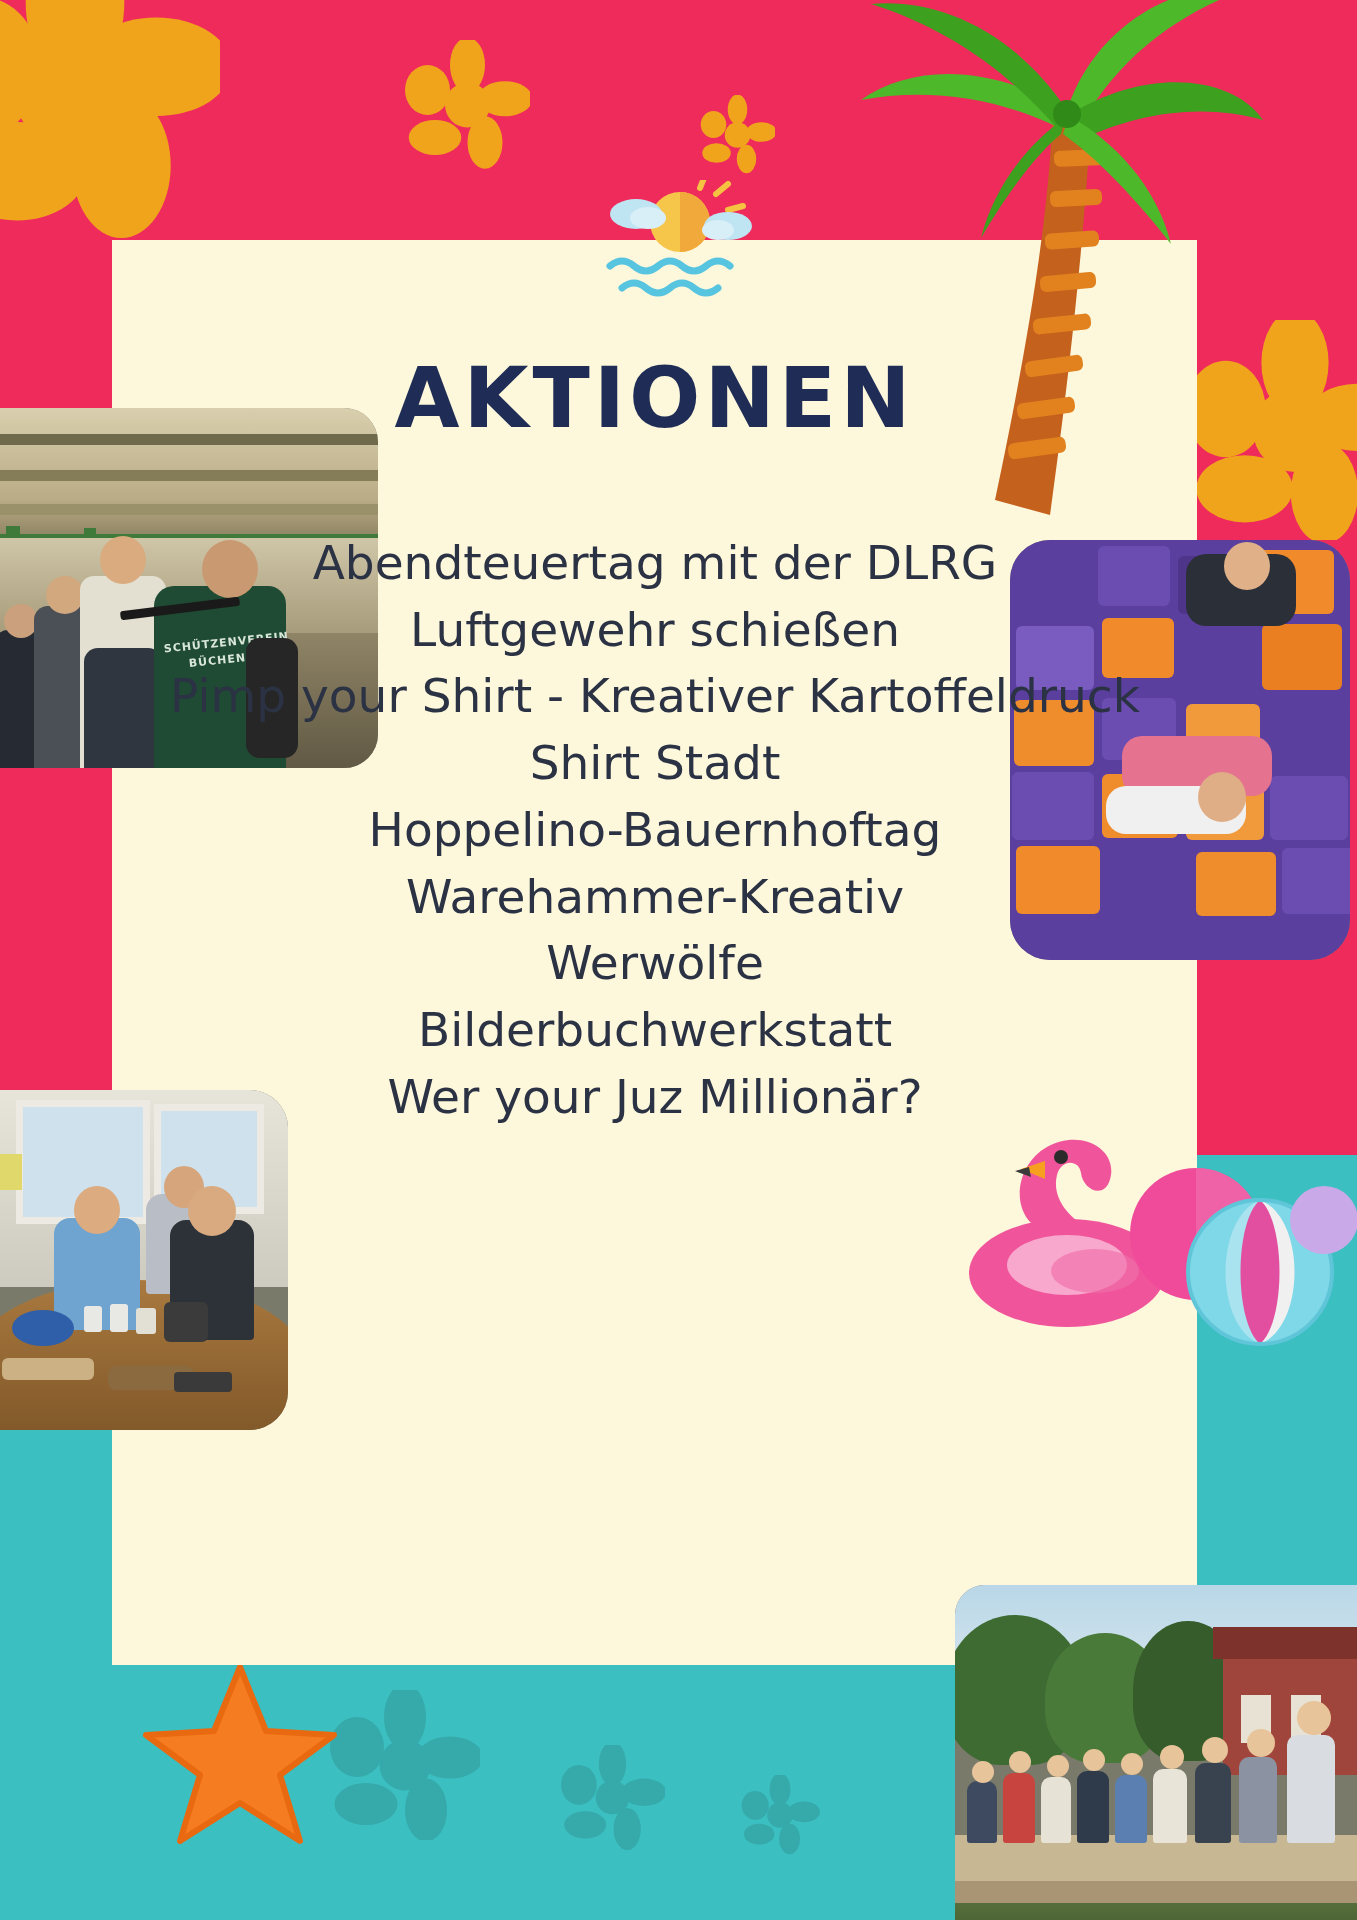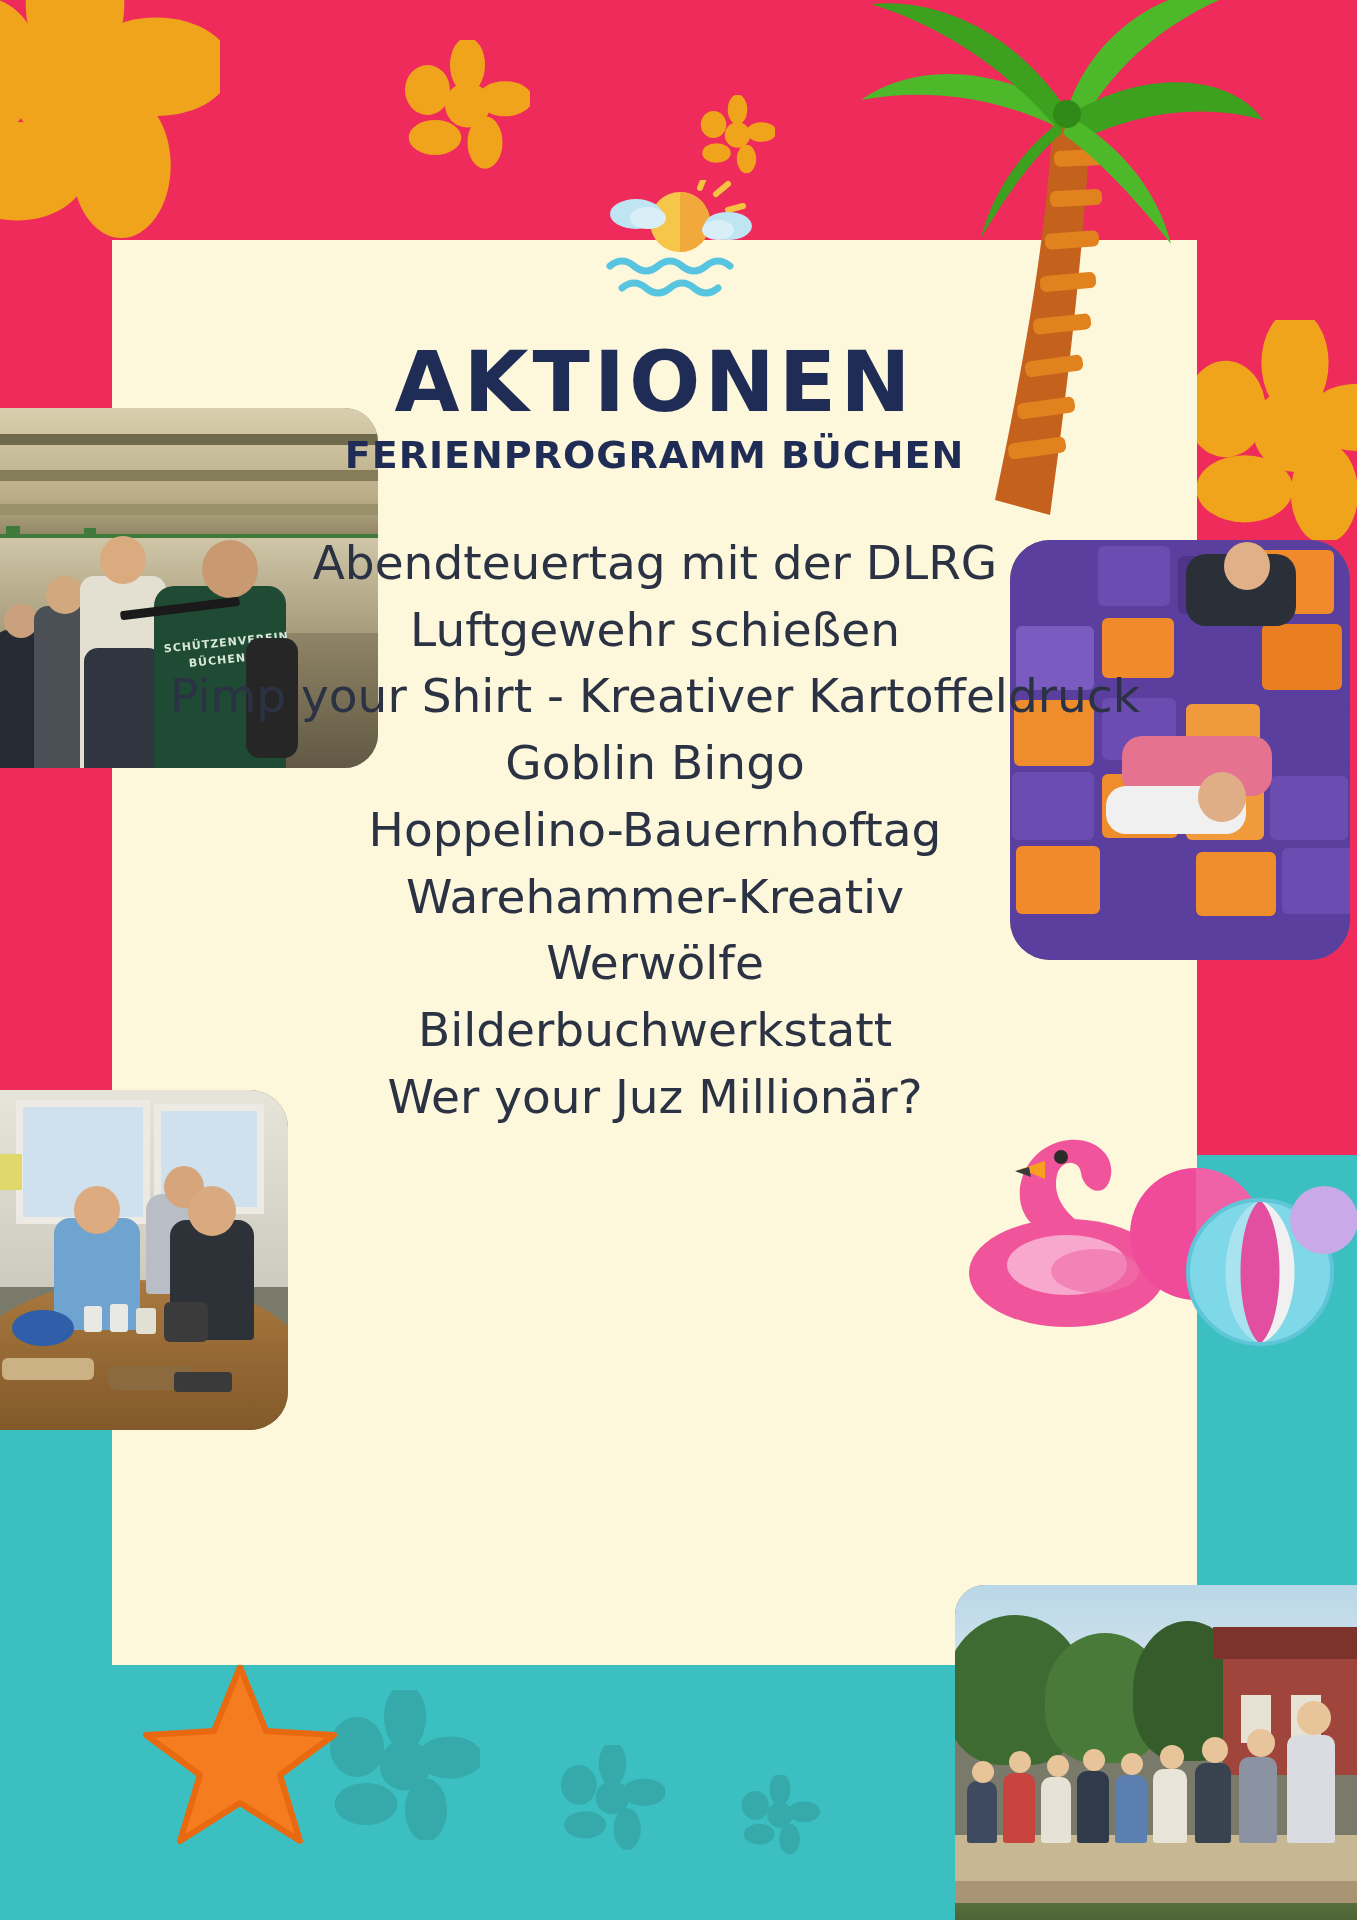--- a/index.html
+++ b/index.html
@@ -99,21 +99,21 @@
     width: 1085px;
     text-align: center;
   }
   .title-main {
     font-family: "DejaVu Sans", sans-serif;
     font-weight: 900;
     font-size: 84px;
     letter-spacing: 4px;
     color: #1f2d56;
     line-height: 1;
-    margin: 0;
+    margin: 16px;
   }
   .title-sub {
     font-family: "DejaVu Sans", sans-serif;
     font-weight: 900;
     font-size: 38px;
     letter-spacing: 1px;
     color: #1f2d56;
     margin: 12px 0 0 0;
     line-height: 1;
   }
@@ -511,28 +511,27 @@
         <path d="M150 40 C104 58 104 166 150 184 Z" fill="#a8e3ef"></path>
         <path d="M150 40 C176 62 176 162 150 184 C124 162 124 62 150 40 Z" fill="#e24fa0"></path>
       </g>
       <circle cx="150" cy="112" r="72" fill="none" stroke="#5fc5d8" stroke-width="4"></circle>
       <circle cx="214" cy="60" r="34" fill="#c9a9e8"></circle>
     </svg>
   </div>
 
   <div class="title-wrap">
     <h1 class="title-main">AKTIONEN</h1>
-    <h2 class="title-sub">FERIENPROGRAMM BÜCHEN</h2>
   </div>
 
   <div class="activities">
     <div class="activity">Abendteuertag mit der DLRG</div>
     <div class="activity">Luftgewehr schießen</div>
     <div class="activity">Pimp your Shirt - Kreativer Kartoffeldruck</div>
-    <div class="activity">Goblin Bingo</div>
+    <div class="activity">Shirt Stadt</div>
     <div class="activity">Hoppelino-Bauernhoftag</div>
     <div class="activity">Warehammer-Kreativ</div>
     <div class="activity">Werwölfe</div>
     <div class="activity">Bilderbuchwerkstatt</div>
     <div class="activity">Wer your Juz Millionär?</div>
   </div>
 
 </div>
 
 </body></html>

